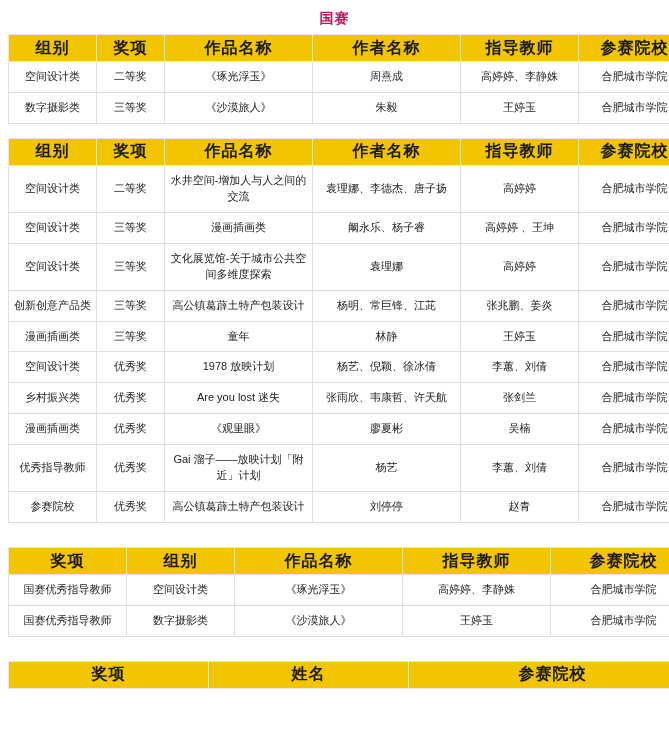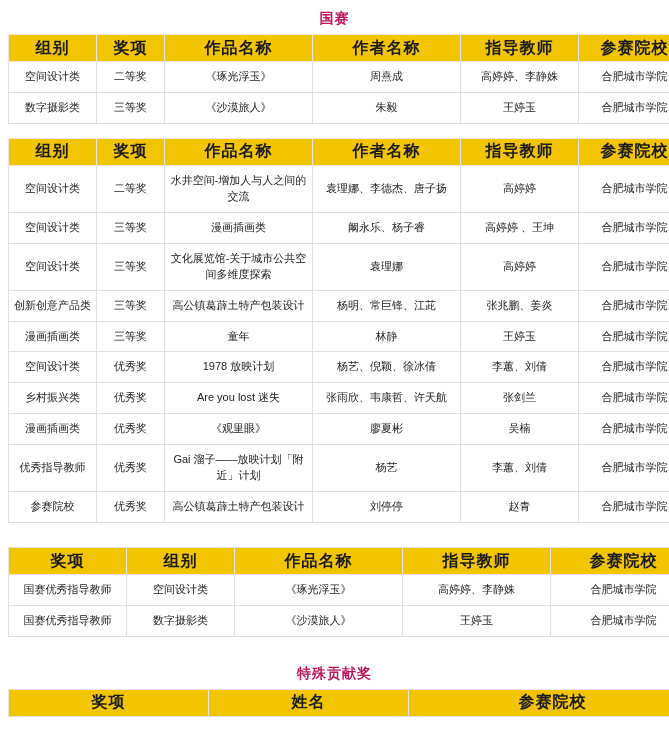--- a/index.html
+++ b/index.html
@@ -277,21 +277,20 @@
           <td>王婷玉</td>
           <td>合肥城市学院</td>
         </tr>
       </tbody>
     </table>
   </div>
 
   <div class="spacer-lg"></div>
 
   <div class="section special-wrap">
-    <div class="section-title">特殊贡献奖</div>
     <table class="awards t-special">
       <colgroup>
         <col class="c0">
           <col class="c1">
           <col class="c2">
       </colgroup>
       <thead>
         <tr>
           <th>奖项</th>
           <th>姓名</th>

